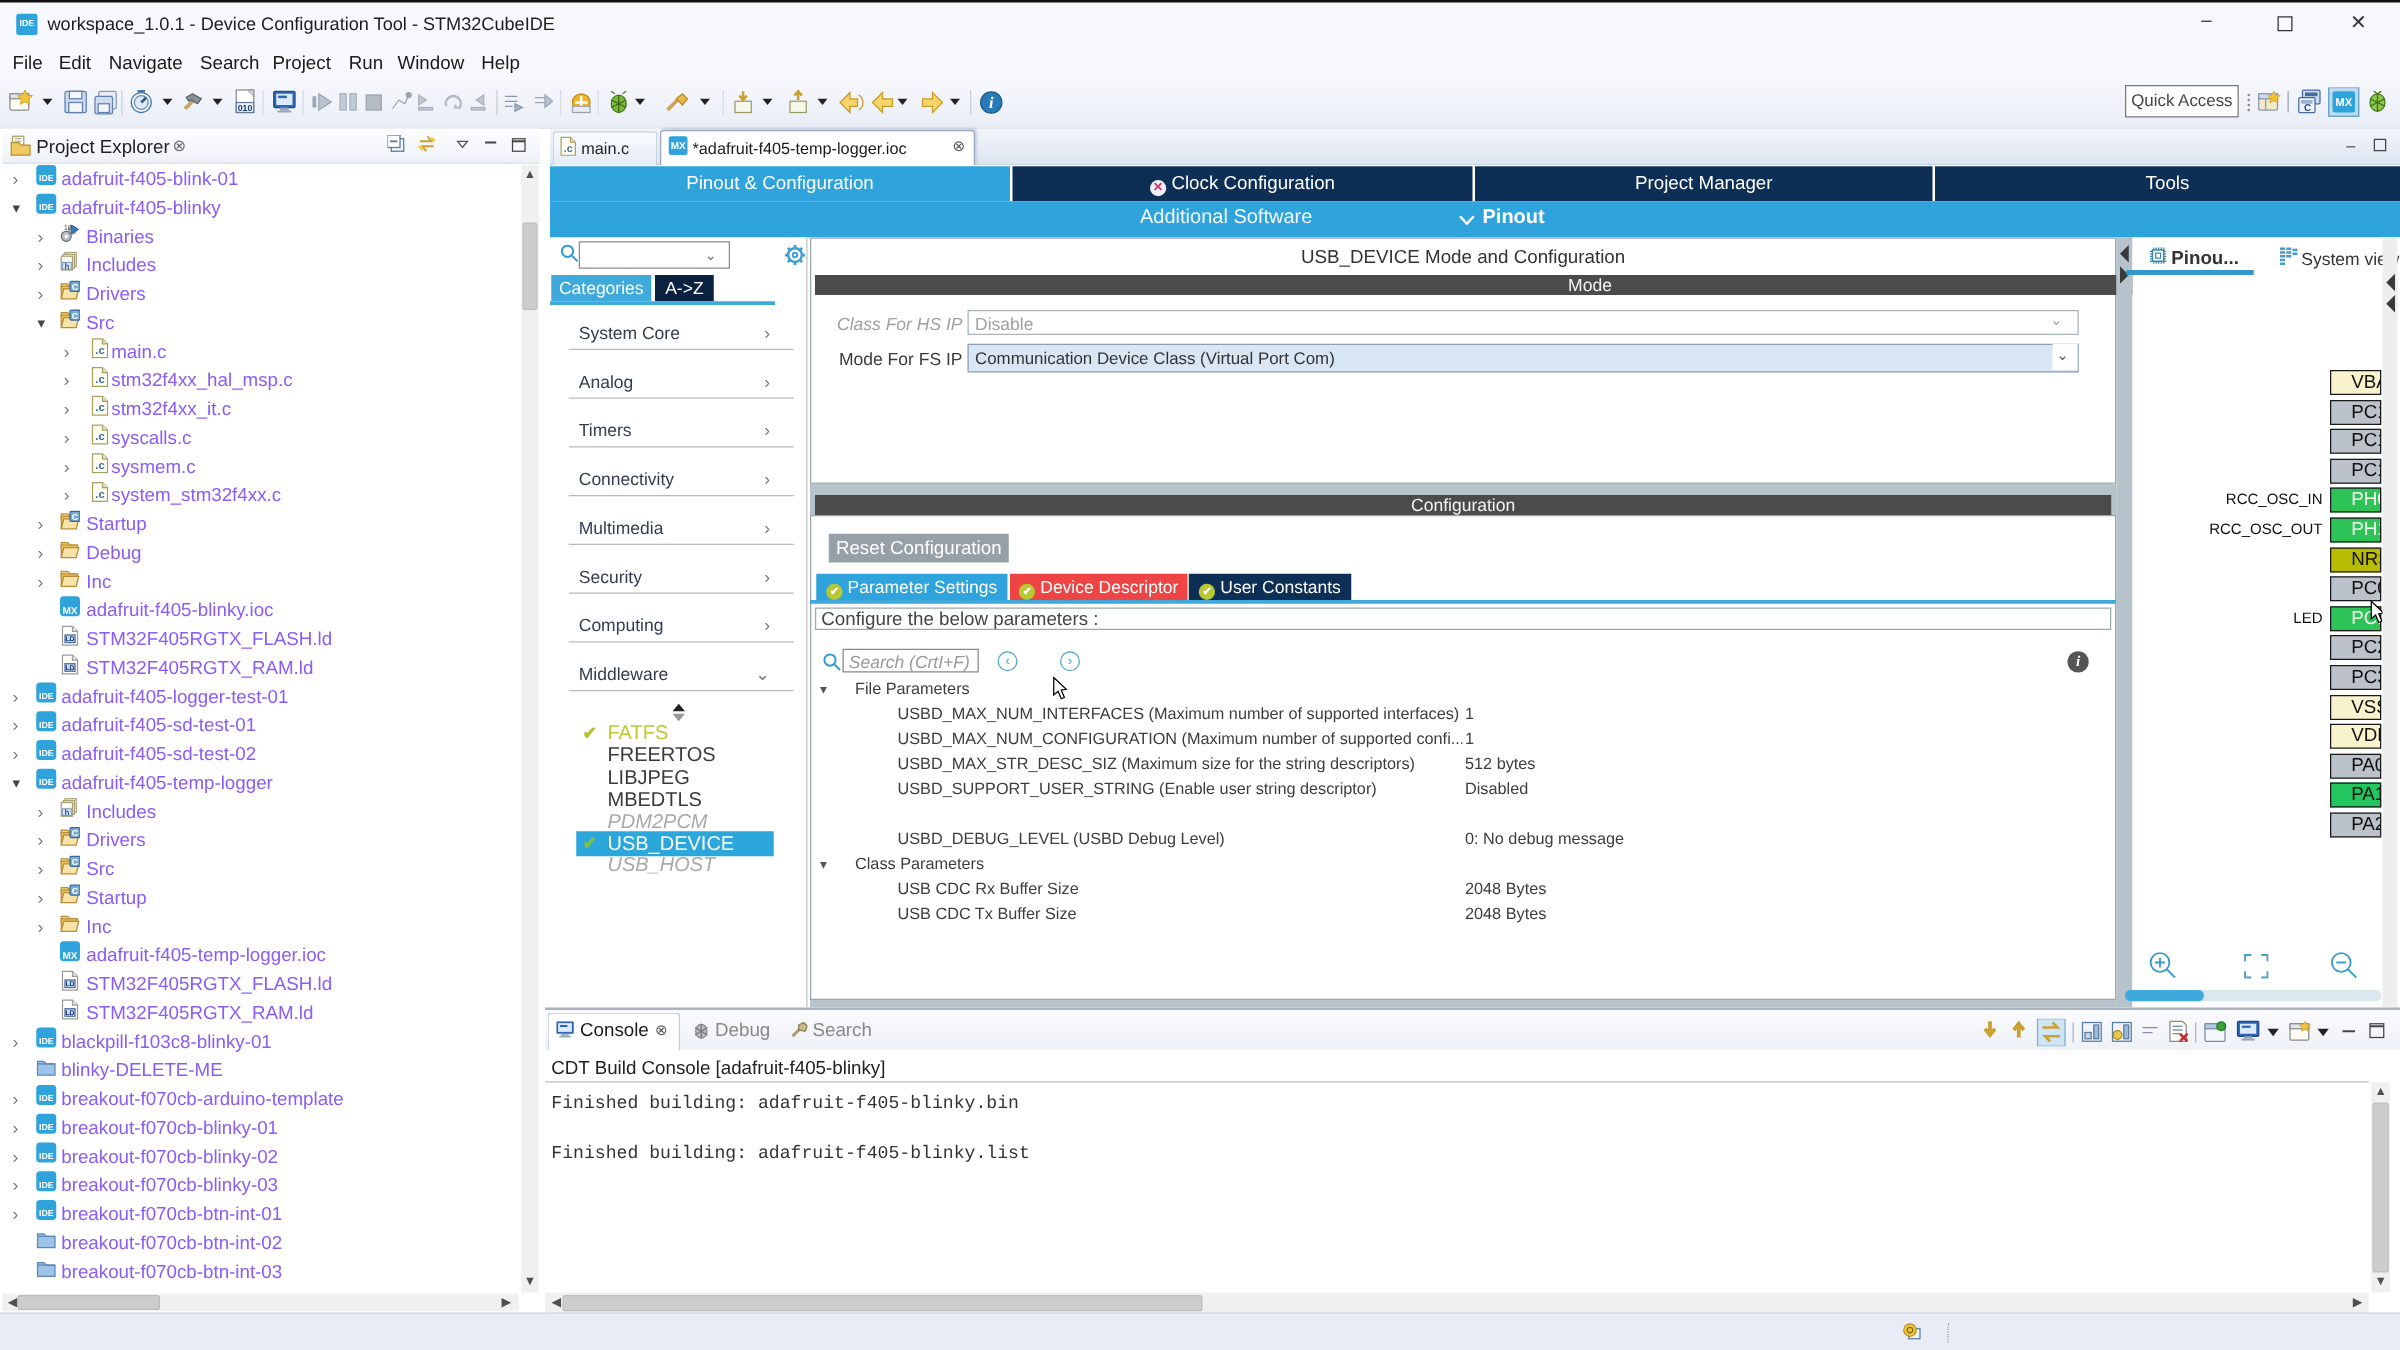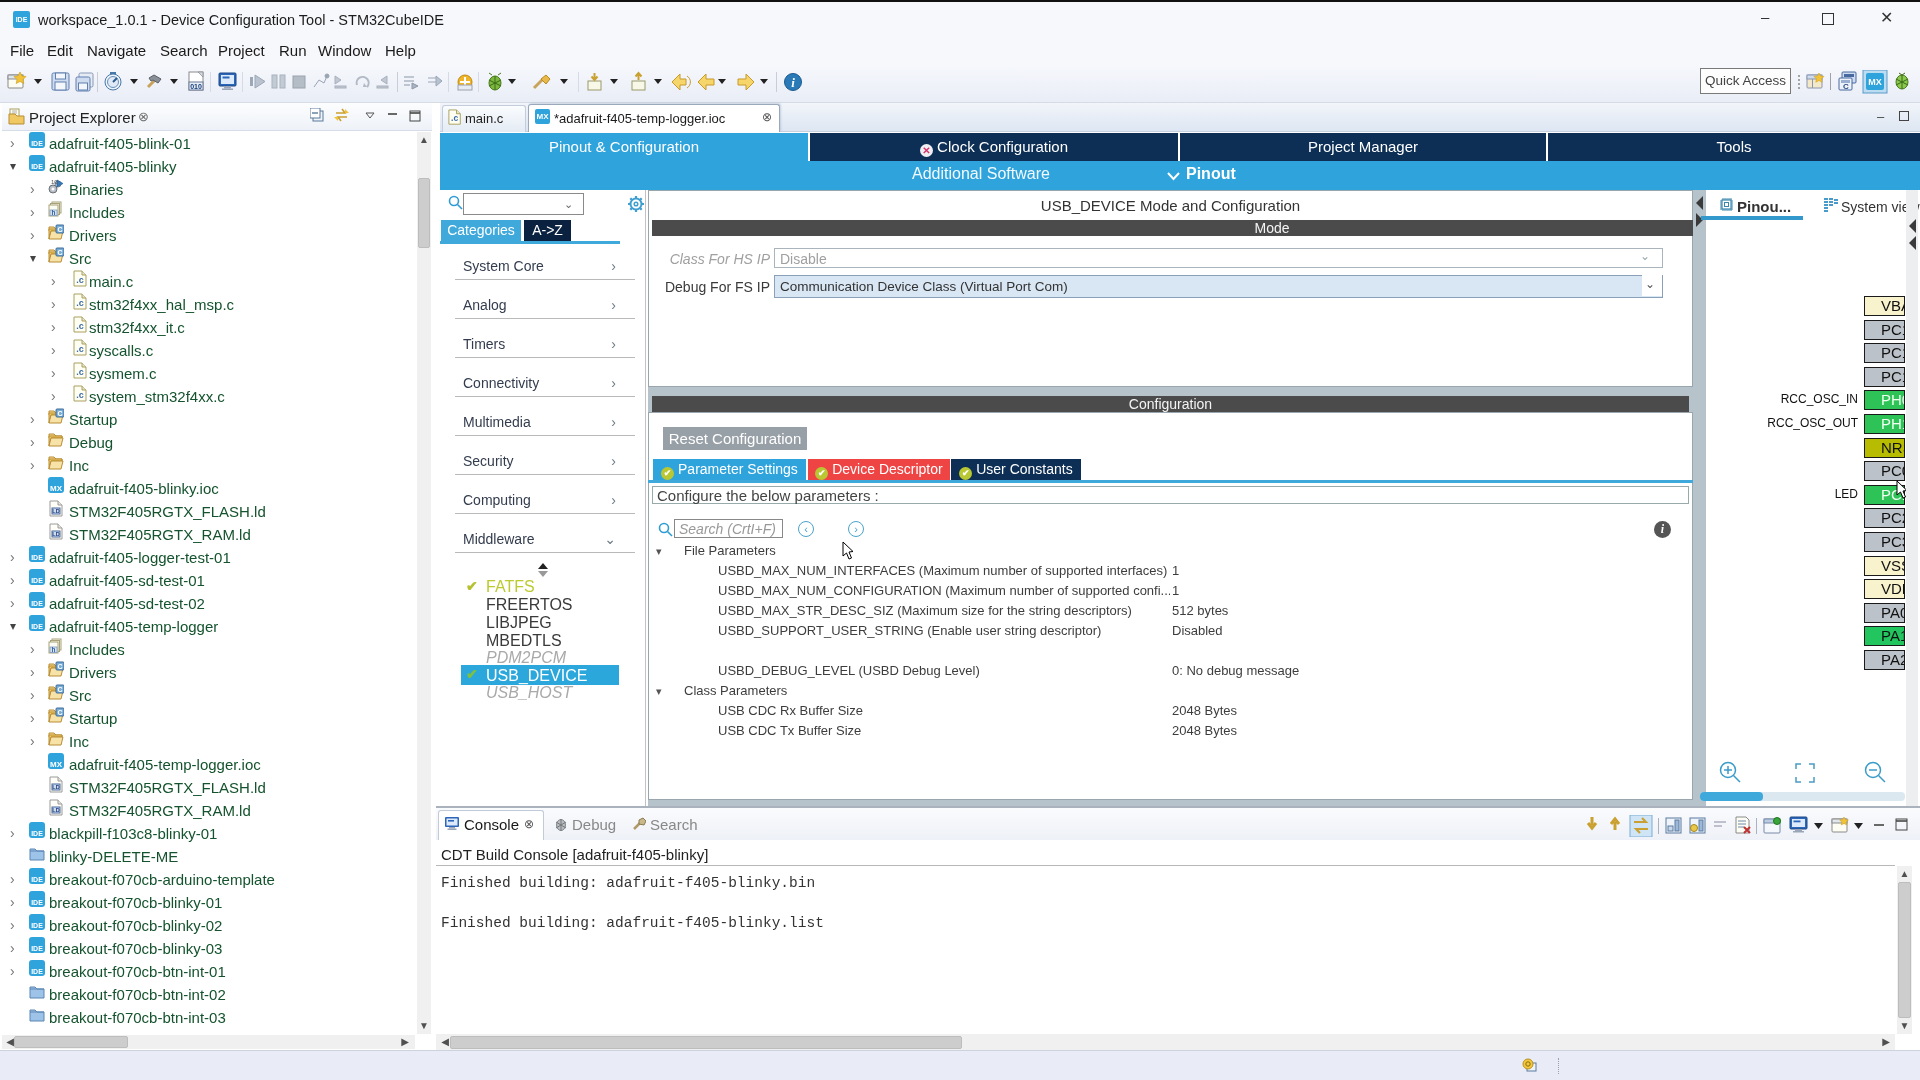--- a/index.html
+++ b/index.html
@@ -14,21 +14,21 @@
 #toolbar{left:0;top:64px;width:1920px;height:39px;background:linear-gradient(#f6f8fc,#e9edf6);border-bottom:1px solid #d6dbe5}
 .mi{position:absolute;top:4px;font-size:15px;color:#1a1a1a}
 .winbtn{position:absolute;top:8px;font-size:15px;color:#333}
 
 #explorer{left:2px;top:103px;width:430px;height:947px;background:#fff}
 #exphead{left:2px;top:103px;width:430px;height:28px;background:linear-gradient(#fcfdfe,#eef2f8);border-bottom:1px solid #d7dde6}
 .trow{position:absolute;left:0;width:415px;height:23px}
 .trow span{position:absolute;top:0;line-height:23px}
 .tw{color:#777;font-size:14px}
 .twd{color:#444;font-size:12px}
-.tt{font-size:15px;color:#14532d;white-space:nowrap}
+.tt{font-size:15px;color:#8b5cf6;white-space:nowrap}
 .icb{position:absolute;width:16px;height:16px;top:3px}
 .ide,.mxi{border-radius:3px;background:#2fa3dc;color:#fff;font-weight:bold;text-align:center}
 .ide{font-size:7px;line-height:16px;letter-spacing:0}
 .mxi{font-size:8px;line-height:16px}
 
 .sbtrack{background:#f0f0f0}
 .sbthumb{background:#cdcdcd;border:1px solid #bdbdbd;border-radius:2px}
 .sbarr{color:#505050;font-size:10px;text-align:center}
 
 .bandtab{position:absolute;top:30px;height:28px;color:#fff;font-size:15px;text-align:center;line-height:28px}
@@ -745,21 +745,21 @@
 <div class="mwitem mwgray" style="top:581px">USB_HOST</div>
 
 <div class="a" style="left:208px;top:87px;width:1045px;height:616px;background:#b7c3cb"></div>
 <div class="a" style="left:208px;top:87px;width:1045px;height:197px;background:#fff;border:1px solid #9aa6ae"></div>
 <div class="a" style="left:208px;top:94px;width:1045px;height:18px;font-size:15px;color:#333;text-align:center">USB_DEVICE Mode and Configuration</div>
 <div class="darkbar" style="left:212px;top:117px;width:1240px;height:16px;line-height:16px">Mode</div>
 <div class="a" style="left:215px;top:148px;width:115px;height:18px;font-size:14px;color:#a0a0a0;font-style:italic;text-align:right;white-space:nowrap">Class For HS IP</div>
 <div class="a" style="left:334px;top:145px;width:889px;height:20px;background:#fff;border:1px solid #a9b4bc"></div>
 <div class="a" style="left:340px;top:148px;font-size:14px;color:#a0a0a0">Disable</div>
 <div class="a" style="left:1200px;top:146px;color:#9aa;font-size:12px">⌄</div>
-<div class="a" style="left:215px;top:176px;width:115px;height:18px;font-size:14px;color:#3a3a3a;text-align:right;white-space:nowrap">Debug For FS IP</div>
+<div class="a" style="left:215px;top:176px;width:115px;height:18px;font-size:14px;color:#3a3a3a;text-align:right;white-space:nowrap">Mode For FS IP</div>
 <div class="a" style="left:334px;top:172px;width:889px;height:23px;background:#d9e6f4;border:1px solid #8aa0b8"></div>
 <div class="a" style="left:1202px;top:172px;width:20px;height:21px;background:#fff"></div>
 <div class="a" style="left:340px;top:176px;font-size:13.5px;color:#333">Communication Device Class (Virtual Port Com)</div>
 <div class="a" style="left:1205px;top:174px;color:#555;font-size:12px">⌄</div>
 <div class="darkbar" style="left:212px;top:293px;width:1037px;height:16px;line-height:16px">Configuration</div>
 <div class="a" style="left:208px;top:309px;width:1045px;height:388px;background:#fff;border:1px solid #9aa6ae"></div>
 <div class="a" style="left:223px;top:324px;width:144px;height:23px;background:#98a0a7;color:#fff;font-size:15px;text-align:center;line-height:23px">Reset Configuration</div>
 <div class="ptab" style="left:213px;width:153px;background:#2fa3dc;text-align:center;top:356px"><span class="pcheck">✔</span> Parameter Settings</div>
 <div class="ptab" style="left:368px;width:142px;background:#ef4444;text-align:center;top:356px"><span class="pcheck">✔</span> Device Descriptor</div>
 <div class="ptab" style="left:511px;width:130px;background:#0d2f55;text-align:center;top:356px"><span class="pcheck">✔</span> User Constants</div>

